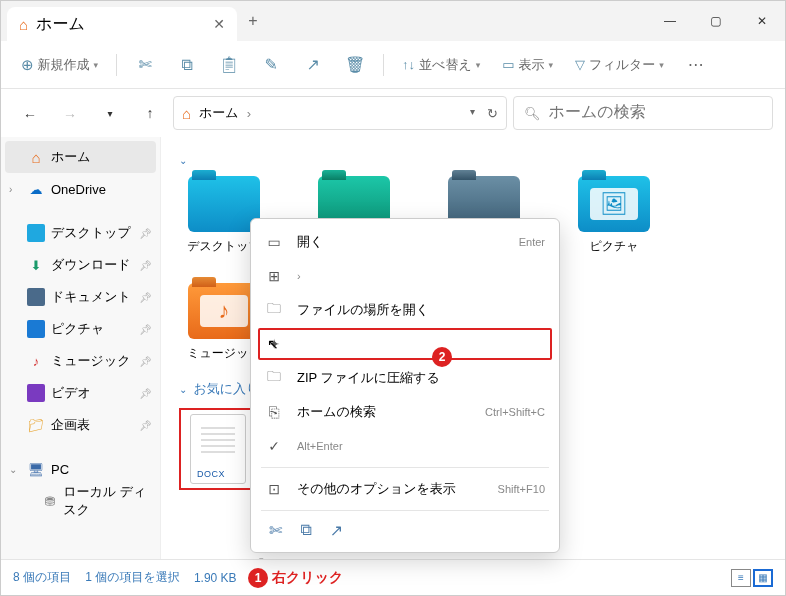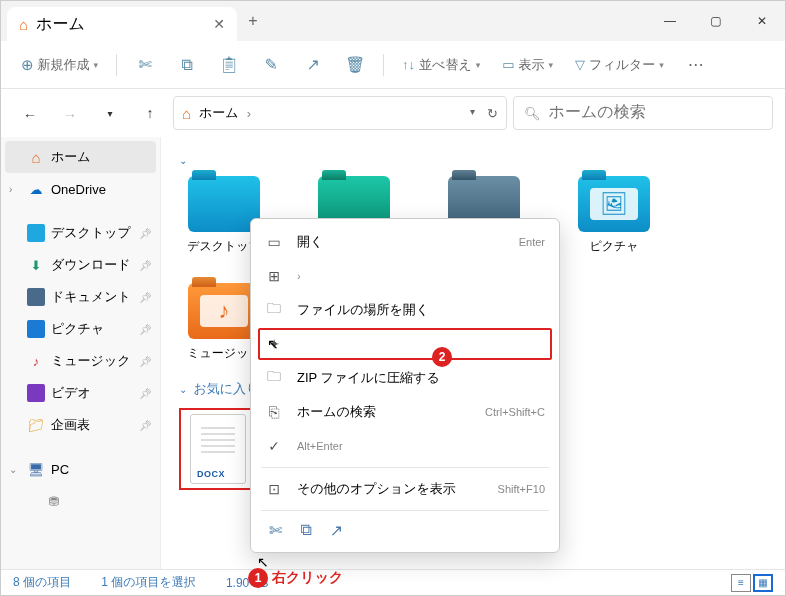--- a/index.html
+++ b/index.html
@@ -51,39 +51,39 @@
 .fldr.slate { background: linear-gradient(#6b8fa5,#3a5c73); }
 .fldr.orange { background: linear-gradient(#ff9a3a,#e86a1a); }
 .fldr.purple { background: linear-gradient(#9a5ce8,#6a2fc0); }
 .fldr .inner { position: absolute; inset: 12px; background: rgba(255,255,255,0.85); border-radius: 4px; display: flex; align-items: center; justify-content: center; font-size: 22px; }
 .fldr.blue .inner { color: #0d8dc7; }
 .fldr.orange .inner { color: #e86a1a; }
 .fldr.purple .inner { color: #6a2fc0; }
 
 .docx { width: 56px; height: 70px; background: #fff; border: 1px solid #ccc; border-radius: 3px; position: relative; }
 .docx::before { content: ""; position: absolute; top: 12px; left: 10px; right: 10px; height: 30px; background: repeating-linear-gradient(#ddd, #ddd 2px, transparent 2px, transparent 6px); }
-.docx .badge { position: absolute; bottom: 4px; left: 6px; font-size: 9px; font-weight: bold; color: #1a5aa8; letter-spacing: 0.5px; }
+.docx .badge { position: absolute; bottom: 4px; left: 6px; font-size: 9px; font-weight: normal; color: #1a5aa8; letter-spacing: 0.5px; }
 .selbox { border: 2px solid #d22; padding: 4px; }
 
 
 .ctxmenu { position: absolute; top: 218px; left: 250px; width: 310px; background: #fff; border: 1px solid #ccc; border-radius: 6px; box-shadow: 0 8px 24px rgba(0,0,0,0.18); padding: 6px 0; font-size: 13px; z-index: 50; }
 .ctxrow { height: 34px; display: flex; align-items: center; padding: 0 14px; gap: 14px; }
 .ctxrow .cic { width: 18px; color: #555; font-size: 14px; display: inline-flex; justify-content: center; }
 .ctxrow .lbl { flex: 1; }
 .ctxrow .hint { color: #888; font-size: 11px; }
 .ctxsep { height: 1px; background: #e5e5e5; margin: 4px 10px; }
 .ctxrow.hl { outline: 2px solid #d22; outline-offset: -3px; border-radius: 3px; margin: 0 6px; padding: 0 8px; }
 .ctxbar { display: flex; gap: 18px; padding: 6px 18px; color: #4a7aa8; font-size: 16px; }
 
 
 .anno { position: absolute; display: flex; align-items: center; gap: 4px; color: #d22; font-weight: bold; font-size: 14px; z-index: 60; }
 .anno .num { width: 20px; height: 20px; border-radius: 50%; background: #d22; color: #fff; display: inline-flex; align-items: center; justify-content: center; font-size: 12px; }
 
 
-.status { height: 26px; border-top: 1px solid #e5e5e5; display: flex; align-items: center; padding: 0 12px; font-size: 12px; color: #3a7ab8; gap: 30px; }
+.status { height: 36px; border-top: 1px solid #e5e5e5; display: flex; align-items: center; padding: 0 12px; font-size: 12px; color: #3a7ab8; gap: 14px; }
 .status .views { margin-left: auto; display: flex; gap: 2px; }
 .vbtn { width: 20px; height: 18px; border: 1px solid #888; display: inline-flex; align-items: center; justify-content: center; font-size: 10px; }
 .vbtn.act { border: 2px solid #1a6ad4; }
 
 .home-icon { color: #e86a1a; font-size: 15px; }
 .cursor { font-size: 14px; color: #000; }
 </style>
 </head>
 <body>
 
@@ -224,20 +224,21 @@
         </div>
       <div class="sbspace"></div>
       <div class="sbitem">
           <span class="exp">⌄</span>
           <span class="ic" style="color:#3a6aa8;">🖥︎</span>
           <span>PC</span>
         </div>
       <div class="sbitem" style="padding-left:26px;">
           <span class="exp"></span>
           <span class="ic" style="color:#888;">⛃</span>
+          <span>ローカル ディスク</span>
         </div>
     </div>
 
     <div class="main">
       <div class="section-h">
         <span style="font-size:10px;">⌄</span>
       </div>
       <div class="grid">
         <div class="fitem">
             <div class="fldr blue"></div>

